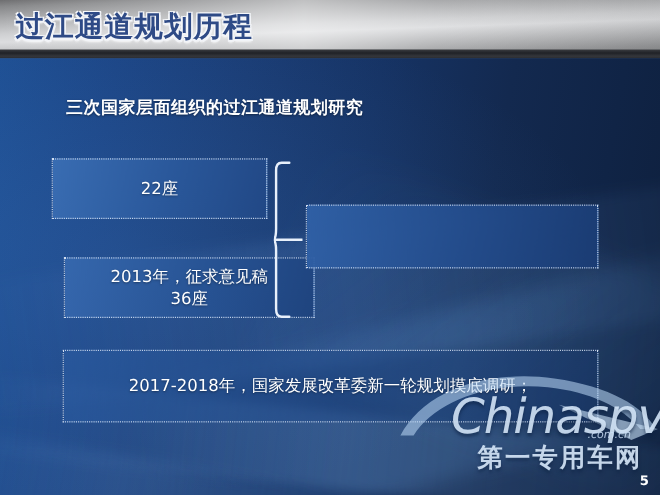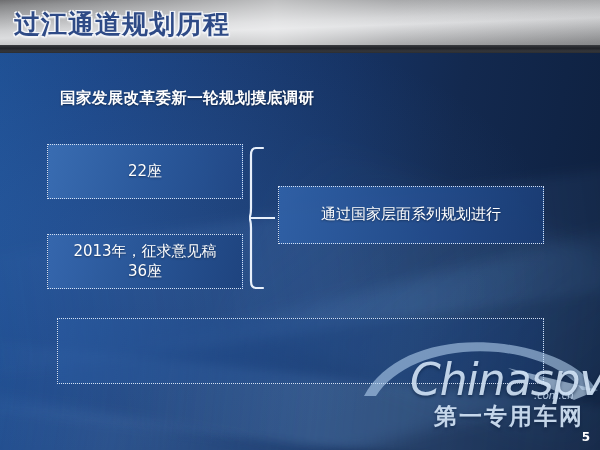--- a/index.html
+++ b/index.html
@@ -159,22 +159,22 @@
   }
   .box .line { white-space: nowrap; }
 
   .box-2004 {
     left: 47px; top: 91px;
     width: 196px; height: 55px;
     font-size: 15px;
     background: linear-gradient(105deg, rgba(58,110,180,0.95) 0%, rgba(42,88,155,0.95) 55%, rgba(33,72,134,0.95) 100%);
   }
   .box-2013 {
-    left: 47px; top: 181px;
-    width: 196px; height: 55px;
+    left: 58px; top: 181px;
+    width: 228px; height: 55px;
     font-size: 15px;
     background: linear-gradient(105deg, rgba(54,104,174,0.95) 0%, rgba(39,83,148,0.95) 55%, rgba(30,67,126,0.95) 100%);
   }
   .box-right {
     left: 278px; top: 133px;
     width: 266px; height: 58px;
     font-size: 15px;
     background: linear-gradient(105deg, rgba(48,97,167,0.95) 0%, rgba(35,76,140,0.95) 55%, rgba(26,60,116,0.95) 100%);
   }
   .box-2017 {
@@ -254,41 +254,41 @@
   </div>
 
   <div class="body-area">
     <div class="streak s1"></div>
     <div class="streak s2"></div>
     <div class="streak s3"></div>
     <div class="streak s4"></div>
     <div class="streak s5"></div>
     <div class="vig"></div>
 
-    <div class="subtitle">国家发展改革委新一轮规划摸底调研</div>
+    <div class="subtitle">三次国家层面组织的过江通道规划研究</div>
 
     <div class="box box-2004">
       <div class="line">22座</div>
     </div>
 
     <div class="box box-2013">
       <div class="line">2013年，征求意见稿</div>
       <div class="line">36座</div>
     </div>
 
     <svg class="bracket" viewBox="0 0 26 144">
       <path d="M 14 2 L 7 2 Q 2 2 2 9 L 2 62 Q 2 70 0 72 Q 2 74 2 82 L 2 135 Q 2 142 7 142 L 14 142" fill="none" stroke="#e8f0fb" stroke-width="2.2" stroke-linecap="round" stroke-linejoin="round"></path>
       <line x1="0" y1="72" x2="26" y2="72" stroke="#e8f0fb" stroke-width="2.2" stroke-linecap="round"></line>
     </svg>
 
     <div class="box box-right">
-      <div class="line">通过国家层面系列规划进行</div>
     </div>
 
     <div class="box box-2017">
+      <div class="line">2017-2018年，国家发展改革委新一轮规划摸底调研；</div>
     </div>
 
     <div class="watermark">
       <svg width="242" height="110" viewBox="0 0 242 110">
         <path d="M 6 58 C 28 16 86 -2 146 6 C 196 13 228 32 238 52 L 224 52 C 208 32 178 18 140 14 C 88 9 38 26 18 58 Z" fill="rgba(190,218,248,0.55)"></path>
         <path d="M 150 30 L 240 52 L 216 62 Z" fill="rgba(205,228,250,0.60)"></path>
       </svg>
       <div class="wm-text">Chinaspv</div>
       <div class="wm-dom">.com.cn</div>
       <div class="wm-cn">第一专用车网</div>

